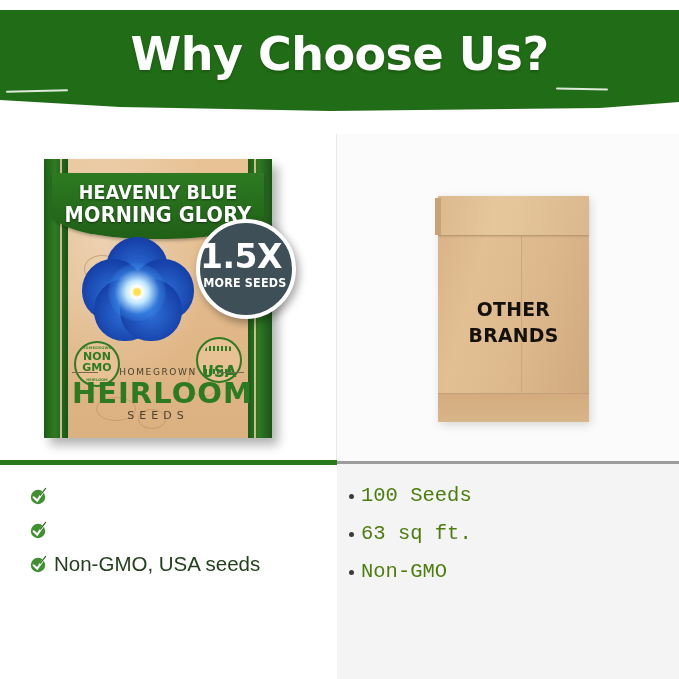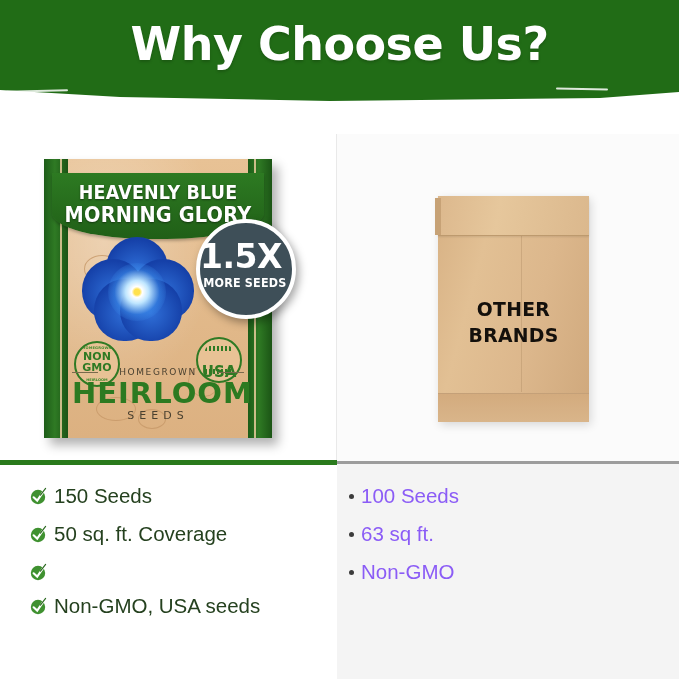--- a/index.html
+++ b/index.html
@@ -12,21 +12,21 @@
     height: 679px;
     position: relative;
     overflow: hidden;
     font-family: "Liberation Sans", sans-serif;
     -webkit-font-smoothing: antialiased;
   }
 
   
   .header-banner {
     position: absolute;
-    left: 0; top: 0;
+    left: 0; top: 10px;
     width: 679px;
     height: 104px;
     background: #216c16;
     clip-path: polygon(0 0, 679px 0, 679px 92px, 600px 98px, 330px 101px, 120px 97px, 0 90px);
     overflow: hidden;
   }
   .header-title {
     position: absolute;
     left: 0; right: 0;
     top: 14px;
@@ -329,21 +329,21 @@
     display: flex;
     align-items: flex-start;
     margin-bottom: 11px;
   }
   .li-text {
     font-size: 20.5px;
     line-height: 27px;
     font-family: "Liberation Sans", sans-serif;
   }
   .list-left .li-text { color: #25411f; }
-  .list-right .li-text { color: #8b5cf6; }
+  .list-right .li-text { color: #4d7c0f; font-family: Liberation Mono, monospace; }
 
   .check-icon {
     flex: 0 0 auto;
     width: 17px; height: 18px;
     margin-right: 7px;
     margin-top: 5px;
     position: relative;
   }
   .check-icon svg { display: block; }
 
@@ -452,31 +452,20 @@
 
 <div class="list-left">
   <div class="li">
     <span class="check-icon">
       <svg width="17" height="18" viewBox="0 0 17 18">
         <circle cx="8" cy="10" r="7.2" fill="#3f9130"></circle>
         <path d="M3.6 10.3 L7.2 13.6 L15.4 1.6" stroke="#ffffff" stroke-width="2.1" fill="none" stroke-linecap="round"></path>
         <path d="M10.4 8.2 L15.6 1.4" stroke="#2f6b24" stroke-width="1.2" fill="none" stroke-linecap="round"></path>
       </svg>
     </span>
-    <span class="li-text">150 Seeds</span>
-  </div>
-  <div class="li">
-    <span class="check-icon">
-      <svg width="17" height="18" viewBox="0 0 17 18">
-        <circle cx="8" cy="10" r="7.2" fill="#3f9130"></circle>
-        <path d="M3.6 10.3 L7.2 13.6 L15.4 1.6" stroke="#ffffff" stroke-width="2.1" fill="none" stroke-linecap="round"></path>
-        <path d="M10.4 8.2 L15.6 1.4" stroke="#2f6b24" stroke-width="1.2" fill="none" stroke-linecap="round"></path>
-      </svg>
-    </span>
-    <span class="li-text">50 sq. ft. Coverage</span>
   </div>
   <div class="li">
     <span class="check-icon">
       <svg width="17" height="18" viewBox="0 0 17 18">
         <circle cx="8" cy="10" r="7.2" fill="#3f9130"></circle>
         <path d="M3.6 10.3 L7.2 13.6 L15.4 1.6" stroke="#ffffff" stroke-width="2.1" fill="none" stroke-linecap="round"></path>
         <path d="M10.4 8.2 L15.6 1.4" stroke="#2f6b24" stroke-width="1.2" fill="none" stroke-linecap="round"></path>
       </svg>
     </span>
   </div>

